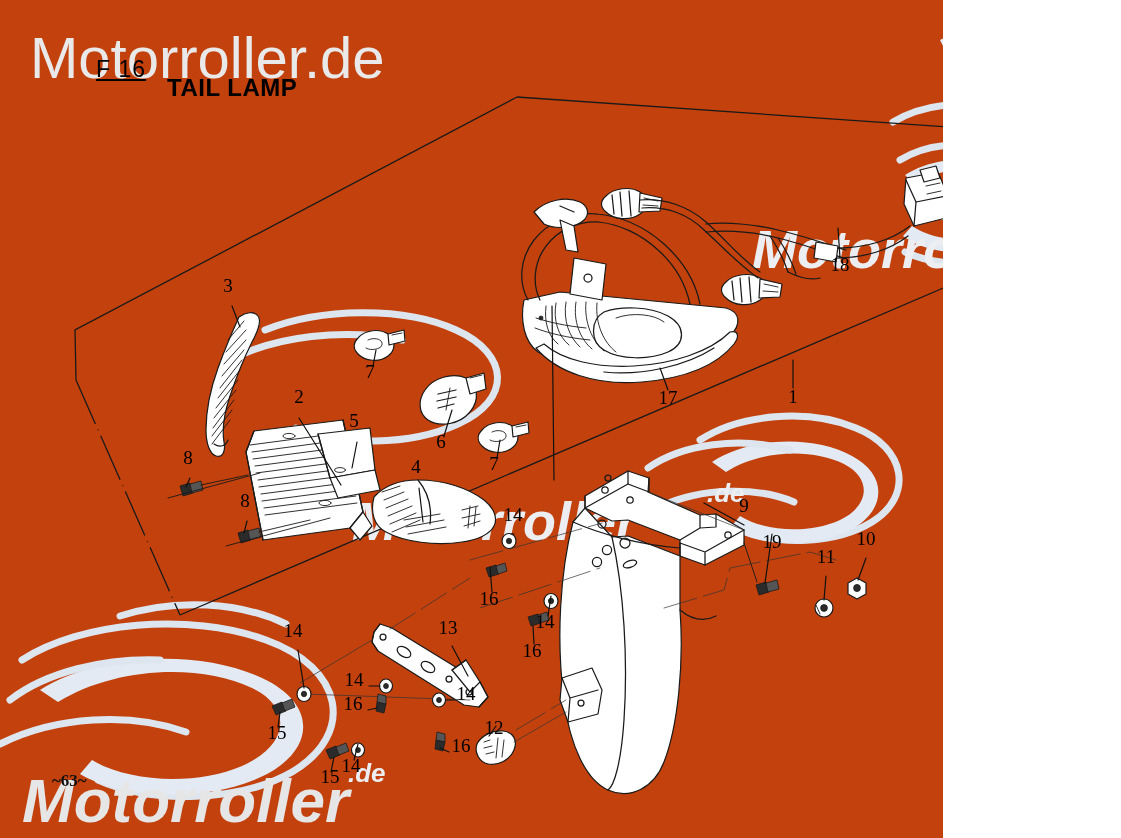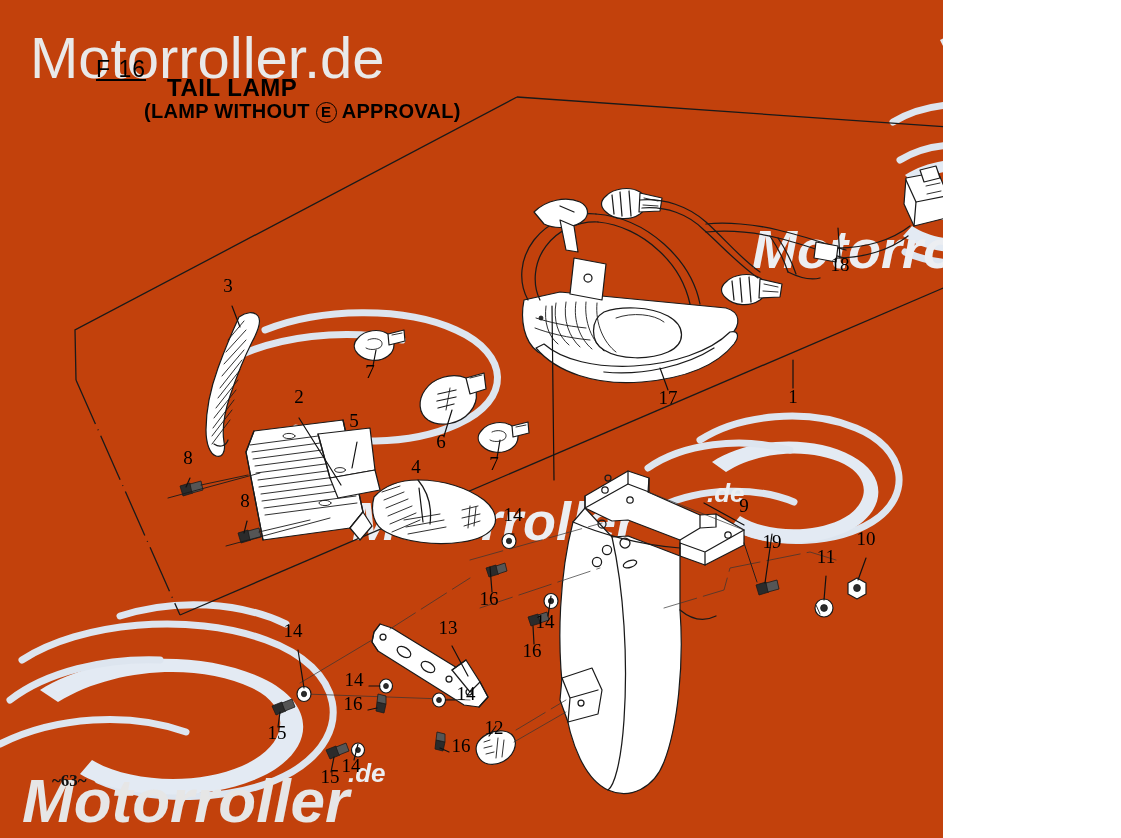--- a/index.html
+++ b/index.html
@@ -563,20 +563,15 @@
         <text class="calloutnum" x="353" y="710" text-anchor="middle">16</text>
         <text class="calloutnum" x="461" y="752" text-anchor="middle">16</text>
         <text class="calloutnum" x="668" y="404" text-anchor="middle">17</text>
         <text class="calloutnum" x="840" y="271" text-anchor="middle">18</text>
         <text class="calloutnum" x="772" y="548" text-anchor="middle">19</text>
       </g>
   </svg>
 
   <div class="title-main" id="title-code">F 16</div>
   <div class="title-main" id="title-name">TAIL LAMP</div>
-  <div class="title-main" id="title-sub">
-    <span>(LAMP WITHOUT</span>
-    <span class="e-mark">E</span>
-    <span>APPROVAL)</span>
-  </div>
   <div id="page-number">~63~</div>
 
 </div>
 
 </body></html>

